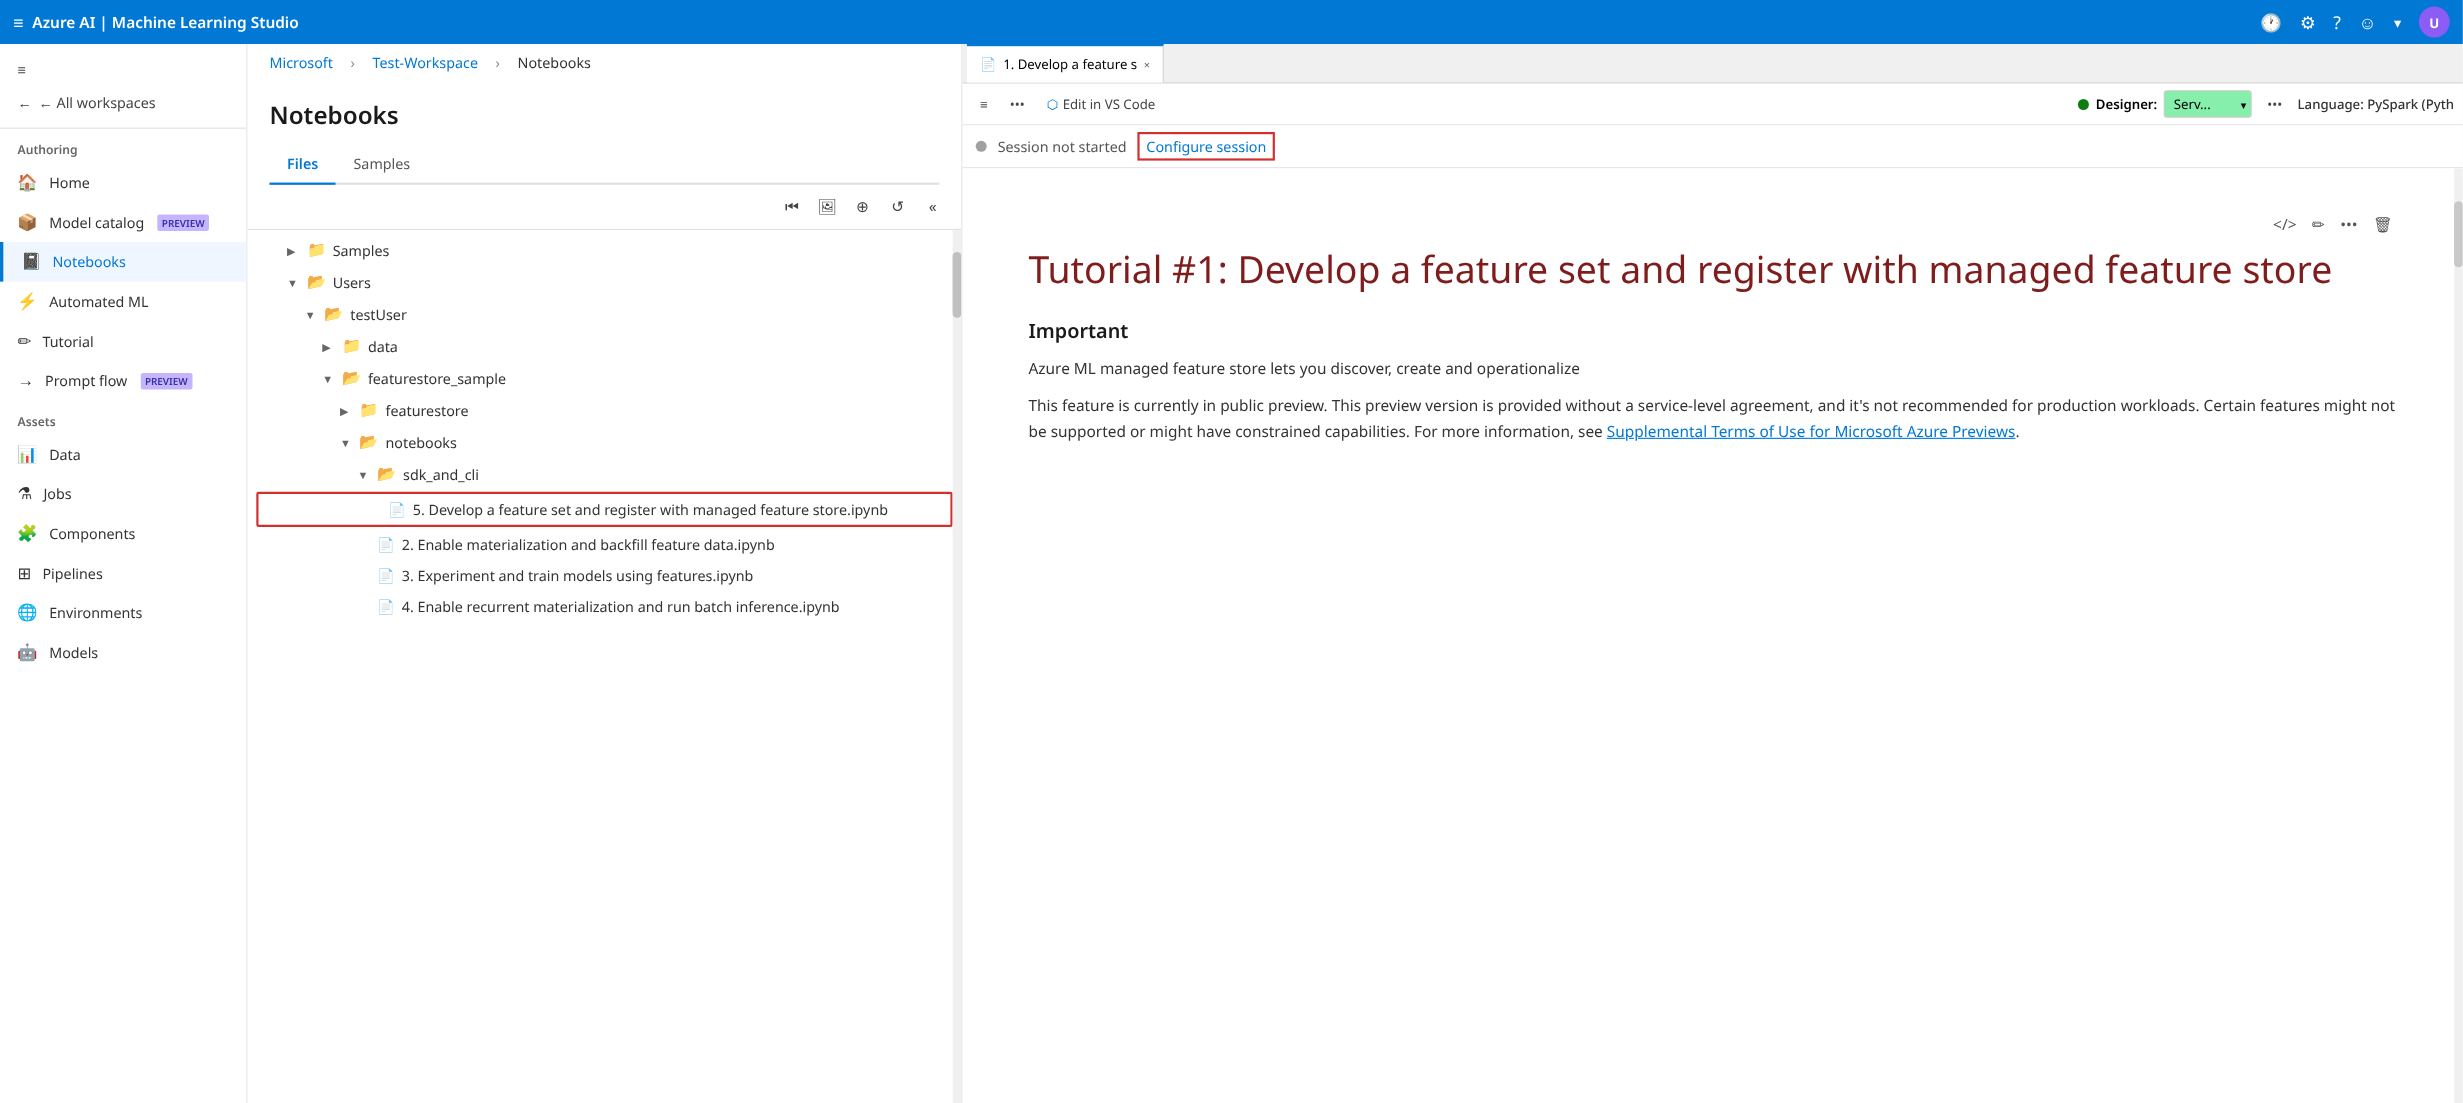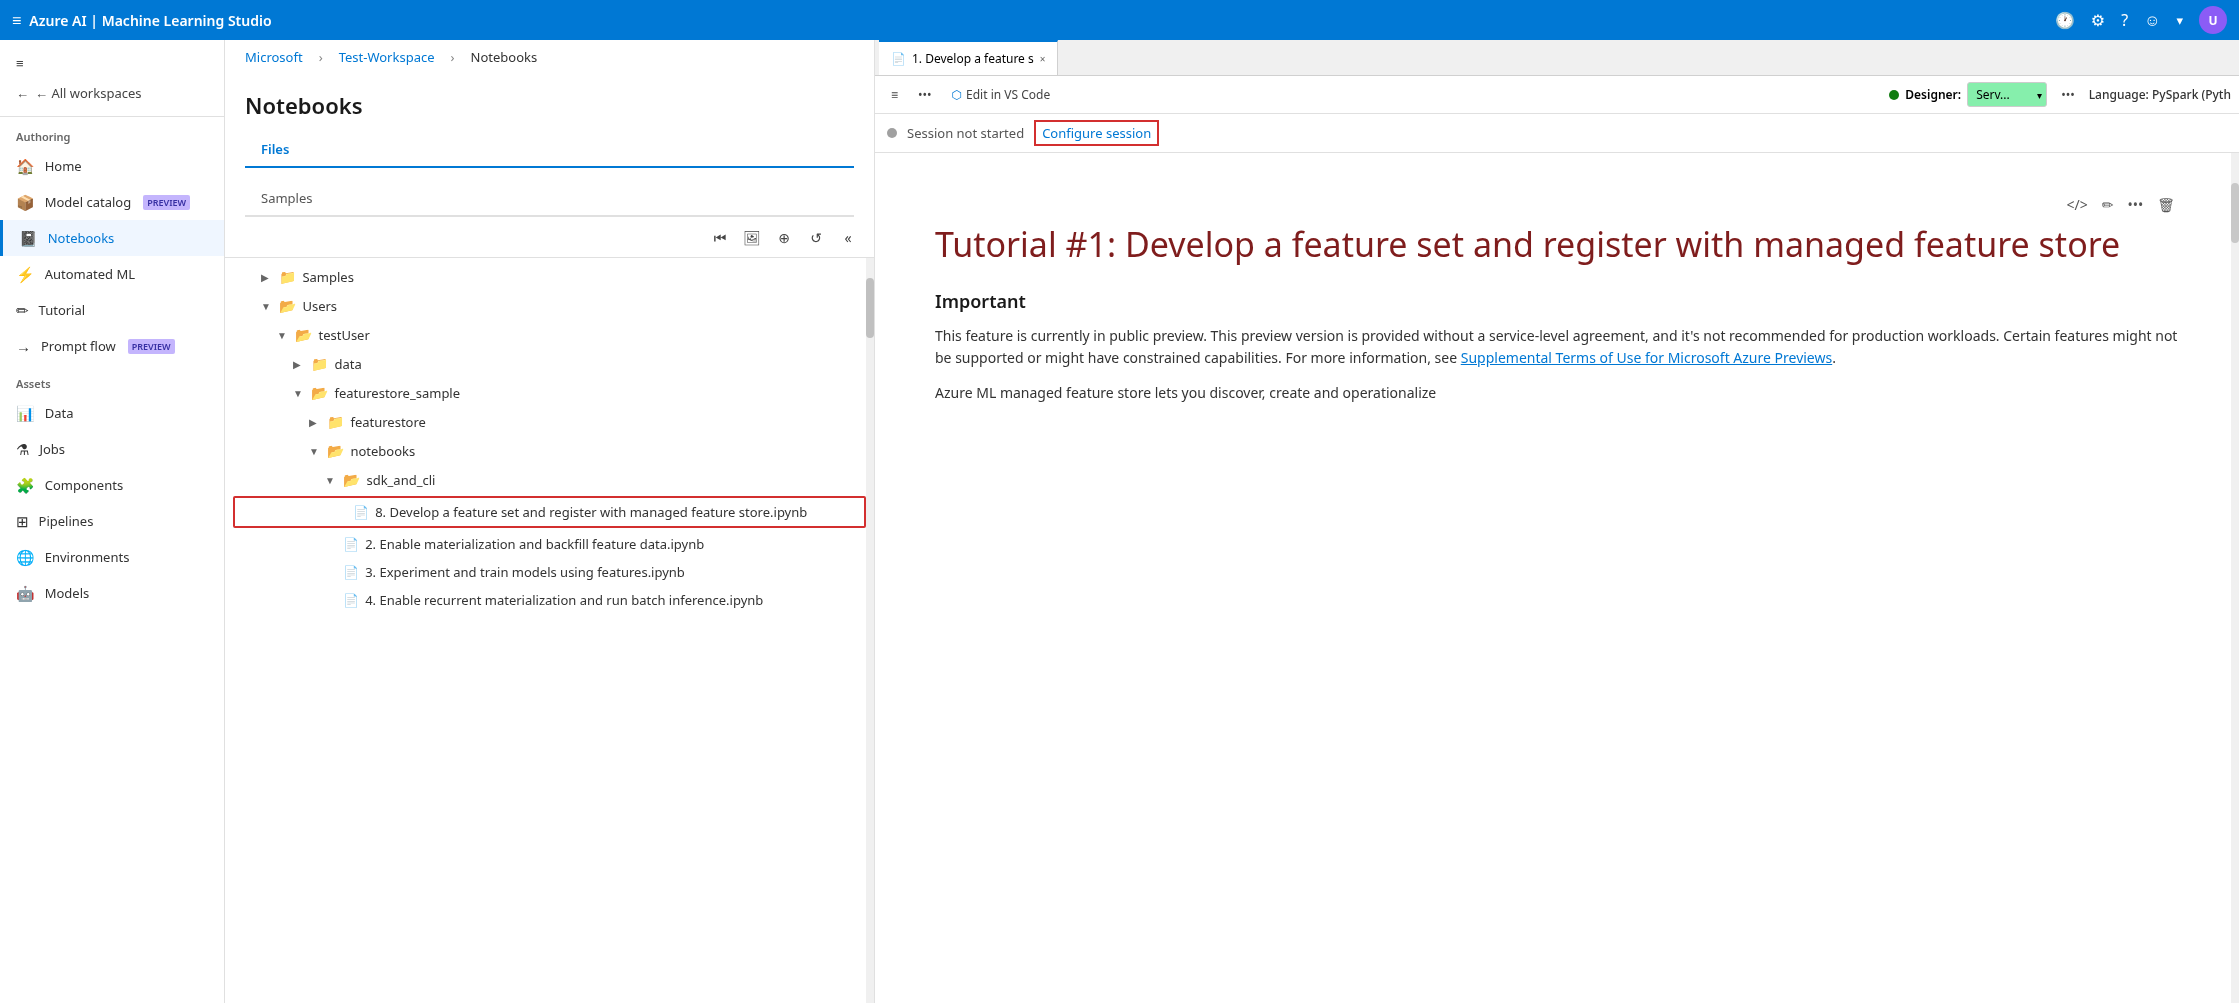--- a/index.html
+++ b/index.html
@@ -80,23 +80,22 @@
       background: white;
       border-right: 1px solid #e0e0e0;
       display: flex;
       flex-direction: column;
     }
     .notebooks-header {
       padding: 16px 20px 0;
     }
     .notebooks-title { font-size: 22px; font-weight: 600; color: #1a1a1a; margin-bottom: 12px; }
     .tabs-row {
-      display: flex; gap: 15px;
+      display: flex; gap: 0;
       border-bottom: 2px solid #e0e0e0;
-      flex-direction: column;
     }
     .tab-item {
       padding: 8px 16px; cursor: pointer; font-size: 13px; color: #555;
       border-bottom: 2px solid transparent; margin-bottom: -2px;
     }
     .tab-item.active { color: #0078d4; border-bottom-color: #0078d4; font-weight: 600; }
 
     
     .file-toolbar {
       display: flex; align-items: center; gap: 4px;
@@ -393,21 +392,21 @@
 
       <div class="tree-item tree-indent-5">
         <span class="chevron">▼</span>
         <span class="folder-icon folder-beige">📂</span>
         <span>sdk_and_cli</span>
       </div>
 
       <div class="tree-item tree-indent-5" style="border: 2px solid #d32f2f; margin: 2px 8px; border-radius: 2px;">
         <span class="chevron" style="width:12px;"></span>
         <span class="file-icon">📄</span>
-        <span>8. Develop a feature set and register with managed feature store.ipynb</span>
+        <span>5. Develop a feature set and register with managed feature store.ipynb</span>
       </div>
 
       <div class="tree-item tree-indent-5">
         <span class="chevron" style="width:12px;"></span>
         <span class="file-icon">📄</span>
         <span>2. Enable materialization and backfill feature data.ipynb</span>
       </div>
 
       <div class="tree-item tree-indent-5">
         <span class="chevron" style="width:12px;"></span>
@@ -472,25 +471,25 @@
         <span class="cell-action-btn">&lt;/&gt;</span>
         <span class="cell-action-btn">✏</span>
         <span class="cell-action-btn">•••</span>
         <span class="cell-action-btn">🗑</span>
       </div>
 
       <h1 class="nb-heading-1">Tutorial #1: Develop a feature set and register with managed feature store</h1>
 
       <h2 class="nb-heading-2">Important</h2>
 
+      <p class="nb-paragraph">Azure ML managed feature store lets you discover, create and operationalize</p>
+
       <p class="nb-paragraph">
         <span>This feature is currently in public preview. This preview version is provided without a service-level agreement, and it's not recommended for production workloads. Certain features might not be supported or might have constrained capabilities. For more information, see </span><span class="nb-link">Supplemental Terms of Use for Microsoft Azure Previews</span><span>.</span>
       </p>
 
-      <p class="nb-paragraph">Azure ML managed feature store lets you discover, create and operationalize</p>
-
       <div style="position:absolute; right:0; top:0; bottom:0; width:8px; background:#f0f0f0;">
         <div style="width:8px; height:60px; background:#c8c8c8; border-radius:4px; position:absolute; top:30px;"></div>
       </div>
     </div>
   </div>
 
 </div>
 
 </body></html>

